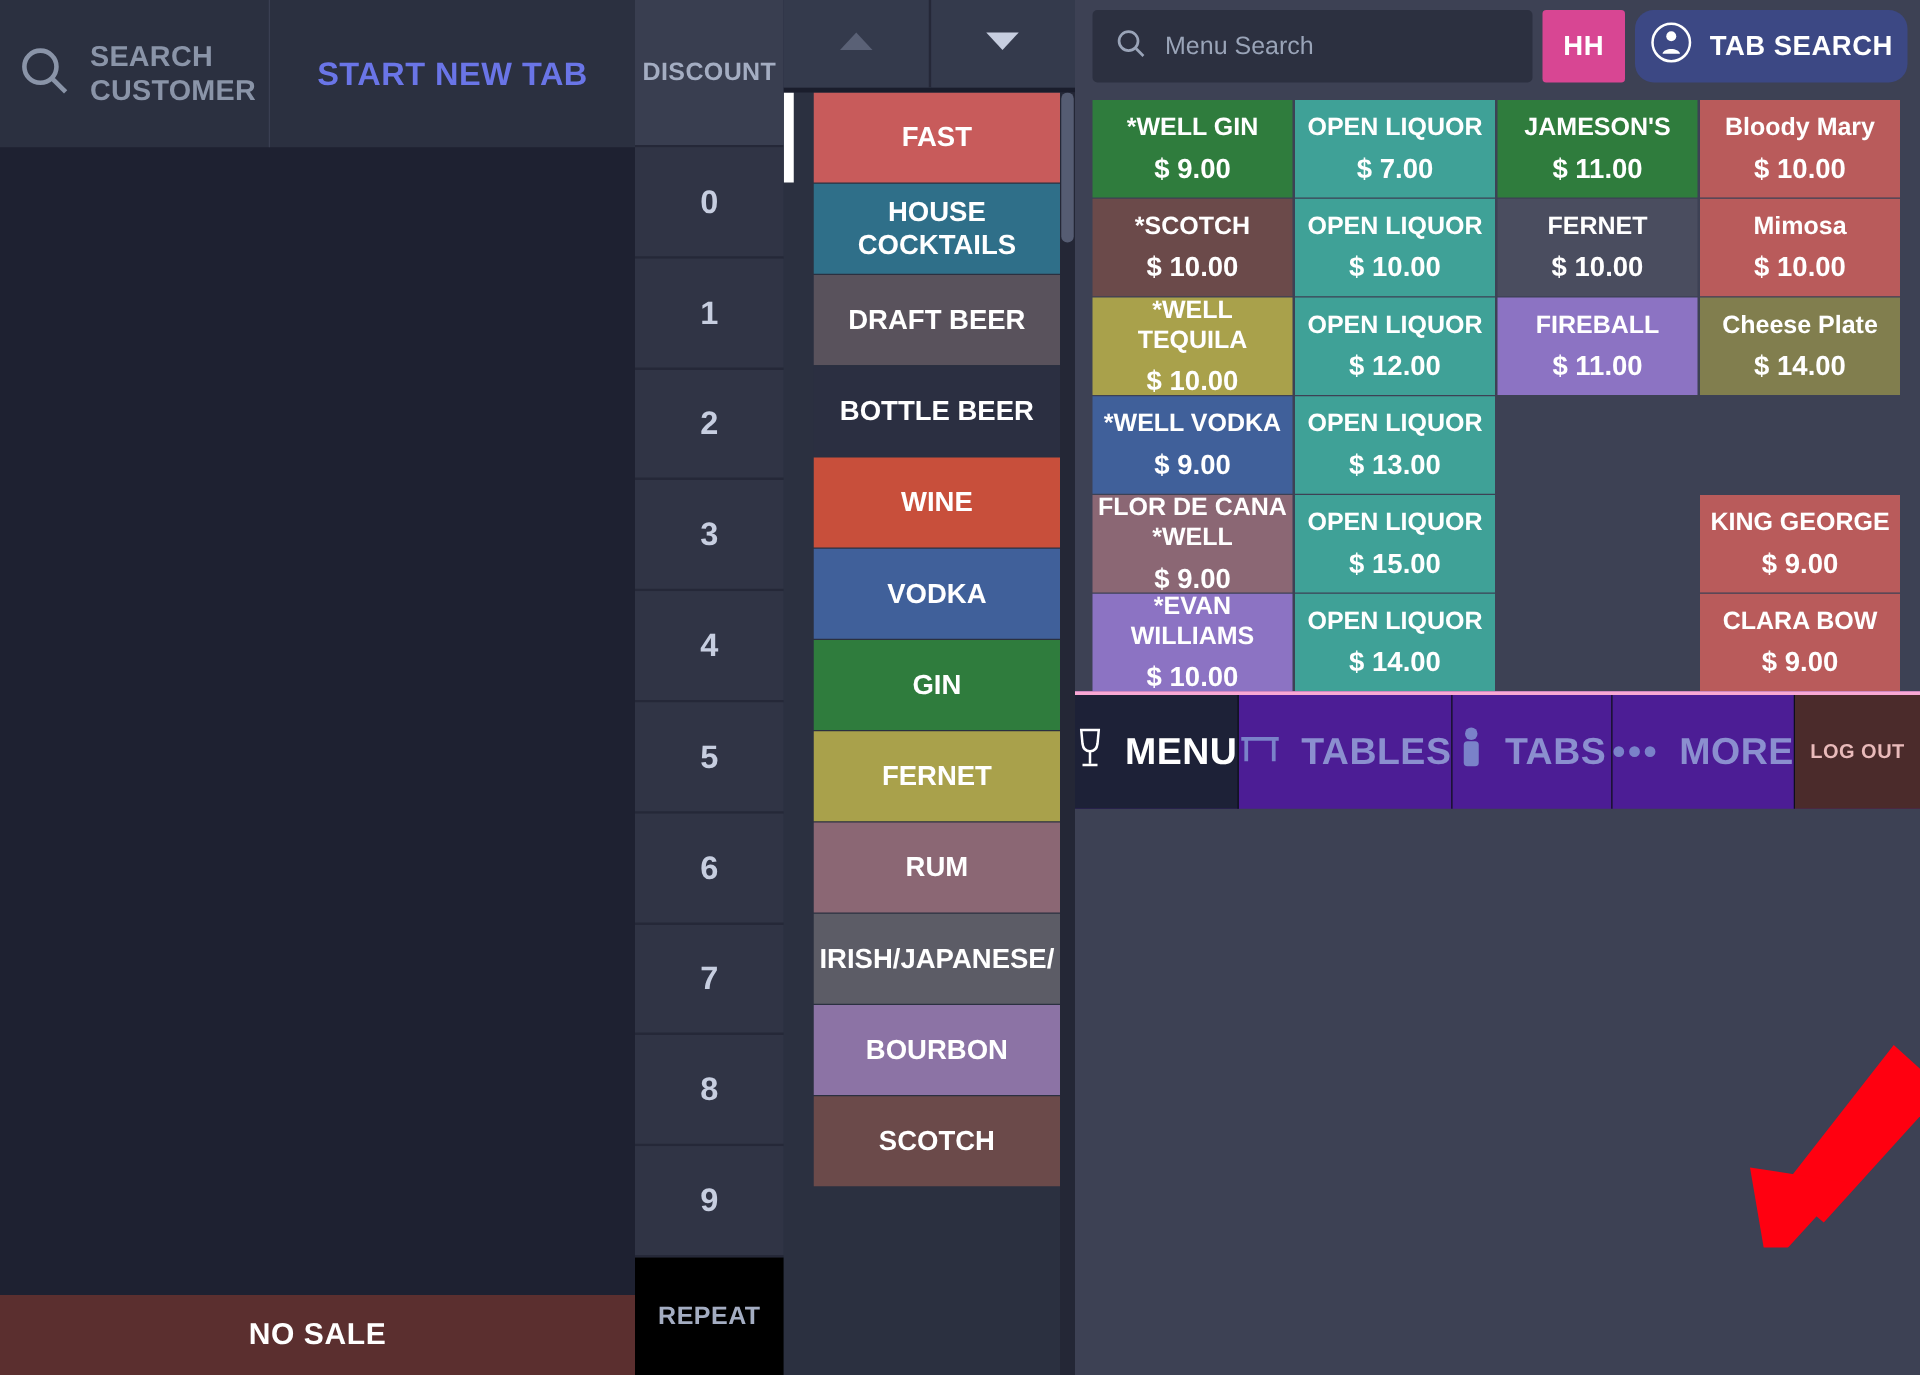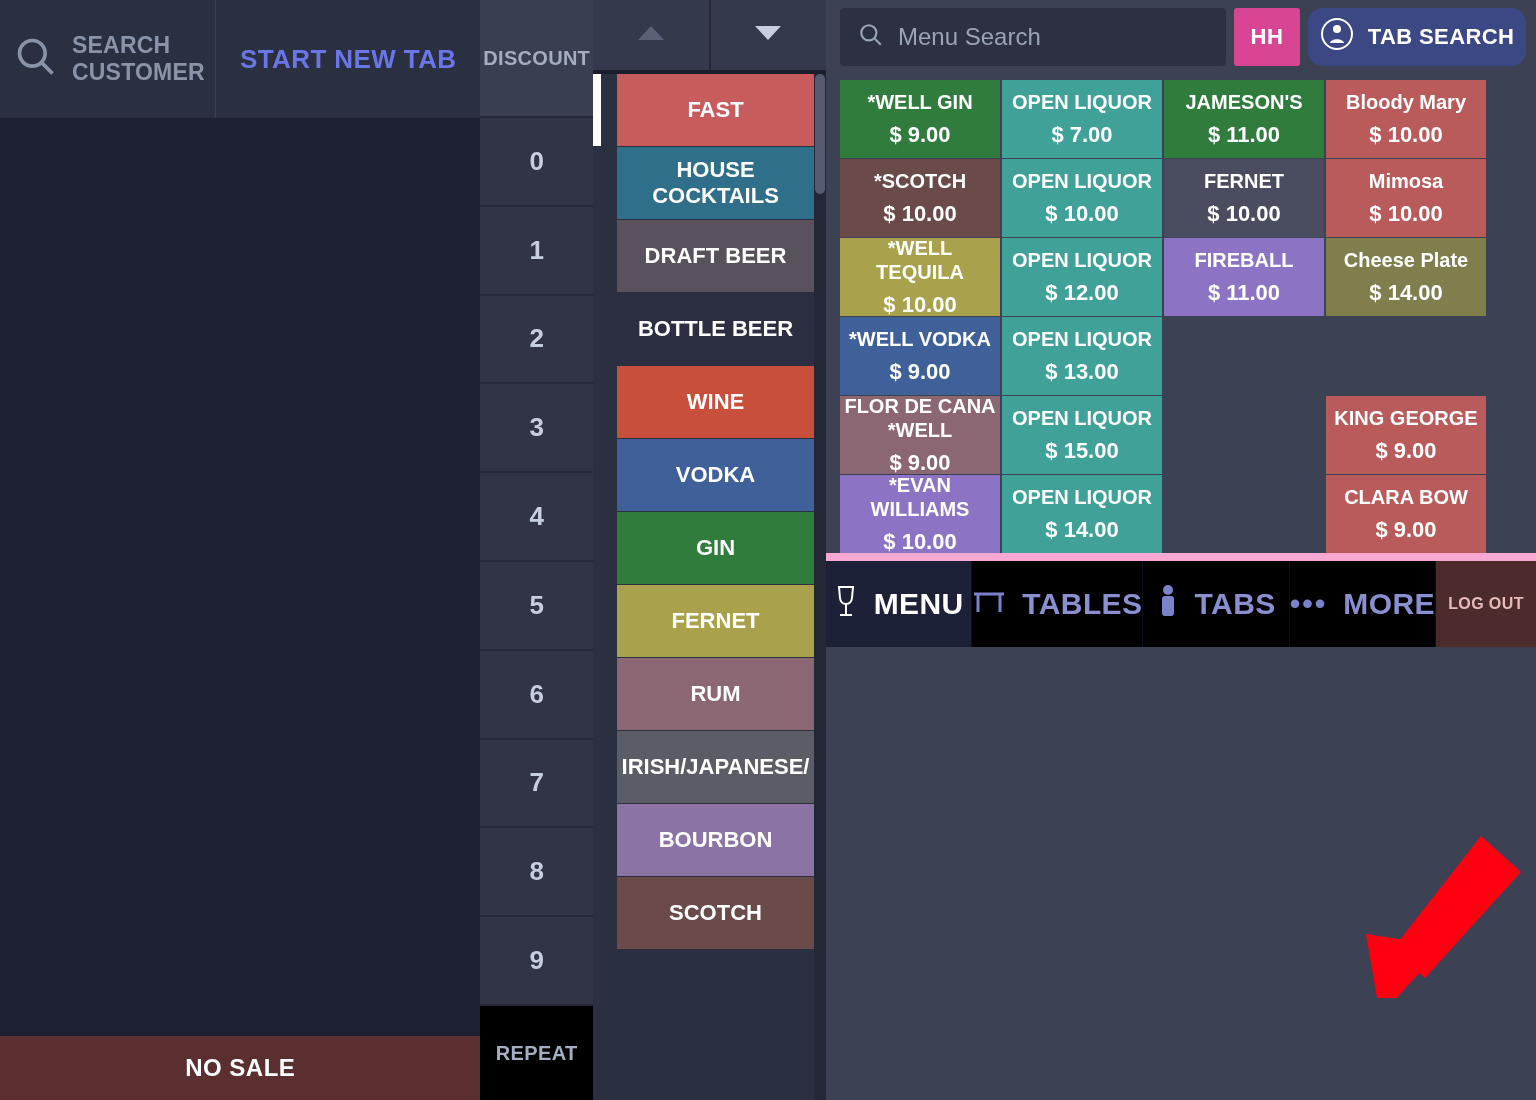--- a/index.html
+++ b/index.html
@@ -181,21 +181,21 @@
     gap:14px;
     padding:0 18px;
   }
   .menu-search svg { width:26px; height:26px; }
   .menu-search input {
     flex:1;
     background:transparent;
     border:none;
     outline:none;
     color:#b1b9ca;
-    font-size:24px;
+    font-size:20px;
   }
   .menu-search input::placeholder { color:#9aa4b8; }
   .hh {
     width:66px;
     height:58px;
     background:#d84693;
     display:flex;
     align-items:center;
     justify-content:center;
     color:#fff;
@@ -250,22 +250,22 @@
     top:828px;
     width:240px;
     height:170px;
     pointer-events:none;
   }
 
   
   .bottom-nav {
     height:94px;
     display:flex;
-    background:#000000;
-    border-top:8px solid #f9a8d4;
+    background:#4c1d95;
+    border-top:3px solid #f9a8d4;
     align-items:stretch;
   }
   .nav-item {
     flex:1;
     display:flex;
     align-items:center;
     justify-content:center;
     gap:16px;
     color:#8b8fcf;
     font-size:30px;

